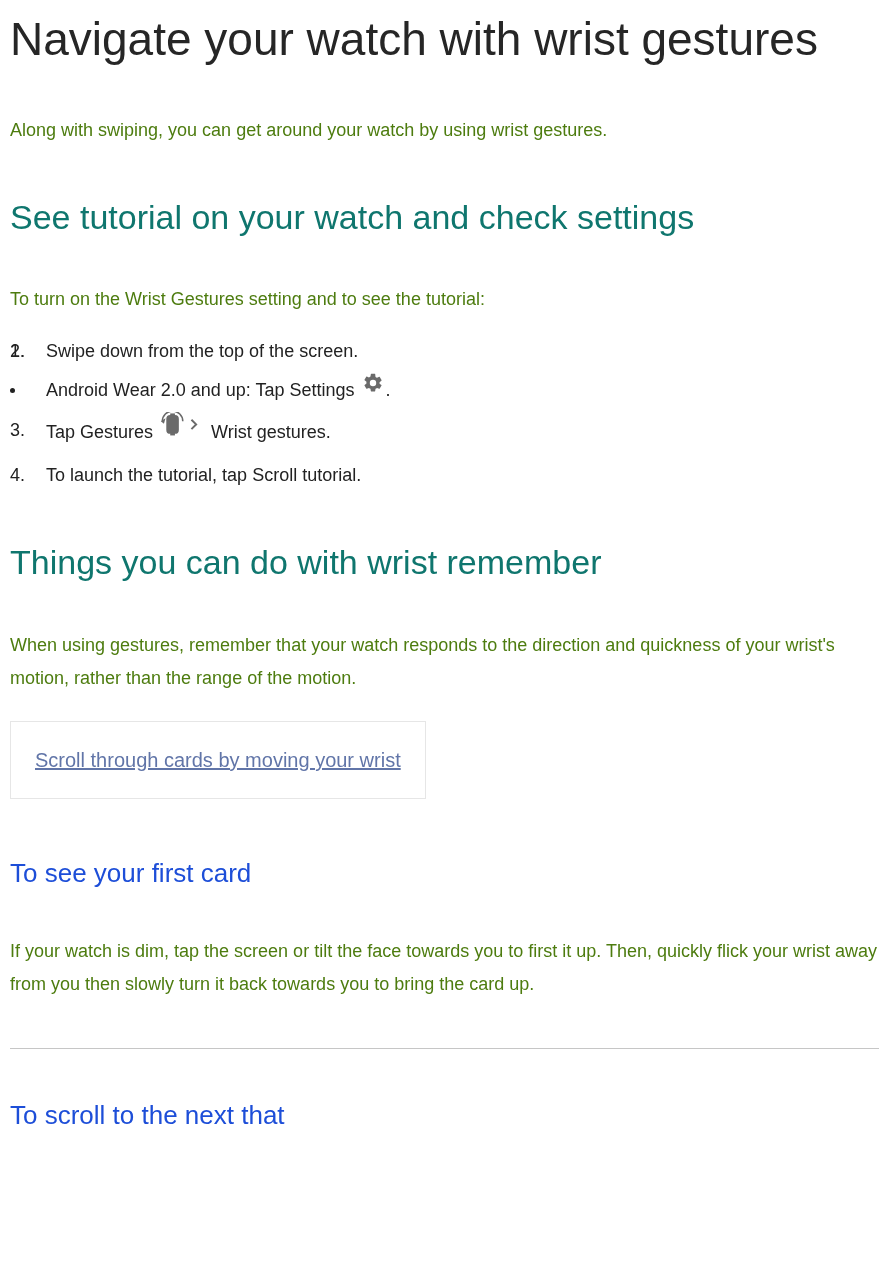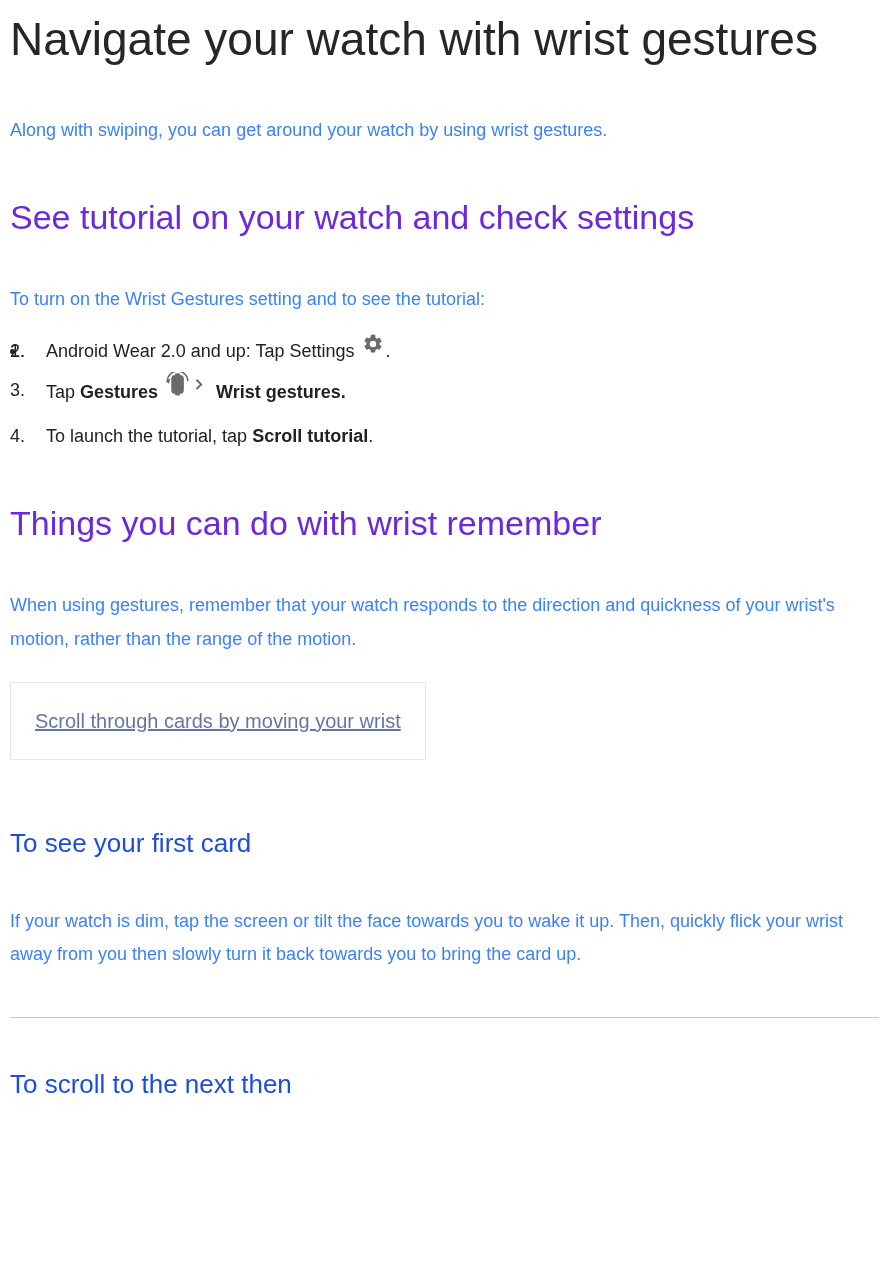--- a/index.html
+++ b/index.html
@@ -14,37 +14,37 @@
     .h1 {
       font-size: 46px;
       font-weight: 300;
       color: #262626;
       line-height: 1.3;
       margin-bottom: 26px;
     }
     .h2 {
       font-size: 34px;
       font-weight: 300;
-      color: #6d28d9;
+      color: #0f766e;
       line-height: 1.3;
       margin-top: 48px;
       margin-bottom: 22px;
     }
     .h3 {
       font-size: 26px;
       font-weight: 300;
       color: #1d4ed8;
       line-height: 1.3;
       margin-top: 50px;
       margin-bottom: 18px;
     }
     .body-p {
       font-size: 18px;
       font-weight: 400;
-      color: #3b82f6;
+      color: #4d7c0f;
       margin-bottom: 18px;
       line-height: 1.85;
       margin-top: 44px;
     }
     .list {
       list-style: none;
       padding-left: 0;
       margin-bottom: 12px;
     }
     .list li {
@@ -64,34 +64,34 @@
       text-align: left;
     }
     .list li.bullet .marker-dot {
       display: inline-block;
       width: 5px; height: 5px;
       background: #222;
       border-radius: 50%;
       position: relative;
       top: -3px;
     }
-    .bold { font-weight: 700; }
+    .bold { font-weight: 400; }
     .icon-inline {
       display: inline-block;
       vertical-align: middle;
       margin: 0 2px;
     }
     .gear-svg { width: 22px; height: 22px; fill: #6a6a6a; position: relative; top:-2px;}
     .gesture-svg { width: 44px; height: 28px; position: relative; top:-2px;}
     .expand-box {
       border: 1px solid #e6e6e6;
       display: inline-block;
       padding: 22px 24px;
       margin-top: 8px;
-      margin-bottom: 17px;
+      margin-bottom: 8px;
       text-align: right;
     }
     .expand-link {
       font-size: 20px;
       color: #6175a8;
       text-decoration: underline;
       cursor: pointer;
     }
     hr.divider {
       border: none;
@@ -111,20 +111,21 @@
 <h2 class="h2">See tutorial on your watch and check settings</h2>
 
 <p class="body-p">To turn on the Wrist Gestures setting and to see the tutorial:</p>
 
 <ul class="list">
   <li>
     <span class="marker">1.</span>
   </li>
   <li>
     <span class="marker">2.</span>
+    <span>Swipe down from the top of the screen.</span>
   </li>
   <li class="bullet">
     <span class="marker"><span class="marker-dot"></span></span>
     <span>Android Wear 2.0 and up: Tap Settings </span>
     <span class="icon-inline">
       <svg class="gear-svg" viewBox="0 0 24 24">
           <path d="M19.14,12.94a7.14,7.14,0,0,0,.05-.94,7.14,7.14,0,0,0-.05-.94l2.03-1.58a.5.5,0,0,0,.12-.64l-1.92-3.32a.5.5,0,0,0-.6-.22l-2.39.96a7.03,7.03,0,0,0-1.62-.94l-.36-2.54A.5.5,0,0,0,13.9,2h-3.8a.5.5,0,0,0-.49.42L9.25,4.96a7.03,7.03,0,0,0-1.62.94l-2.39-.96a.5.5,0,0,0-.6.22L2.72,8.48a.5.5,0,0,0,.12.64l2.03,1.58a7.14,7.14,0,0,0-.05.94,7.14,7.14,0,0,0,.05.94L2.84,14.16a.5.5,0,0,0-.12.64l1.92,3.32a.5.5,0,0,0,.6.22l2.39-.96a7.03,7.03,0,0,0,1.62.94l.36,2.54a.5.5,0,0,0,.49.42h3.8a.5.5,0,0,0,.49-.42l.36-2.54a7.03,7.03,0,0,0,1.62-.94l2.39.96a.5.5,0,0,0,.6-.22l1.92-3.32a.5.5,0,0,0-.12-.64ZM12,15.5A3.5,3.5,0,1,1,15.5,12,3.5,3.5,0,0,1,12,15.5Z"></path>
         </svg>
     </span><span>.</span>
   </li>
@@ -157,20 +158,20 @@
 <h2 class="h2">Things you can do with wrist remember</h2>
 
 <p class="body-p">When using gestures, remember that your watch responds to the direction and quickness of your wrist's motion, rather than the range of the motion.</p>
 
 <div class="expand-box">
   <span class="expand-link">Scroll through cards by moving your wrist</span>
 </div>
 
 <h3 class="h3">To see your first card</h3>
 
-<p class="body-p">If your watch is dim, tap the screen or tilt the face towards you to wake it up. Then, quickly flick your wrist away from you then slowly turn it back towards you to bring the card up.</p>
+<p class="body-p">If your watch is dim, tap the screen or tilt the face towards you to first it up. Then, quickly flick your wrist away from you then slowly turn it back towards you to bring the card up.</p>
 
 <hr class="divider">
 
-<h3 class="h3">To scroll to the next then</h3>
+<h3 class="h3">To scroll to the next that</h3>
 
 
 
 
 </body></html>

